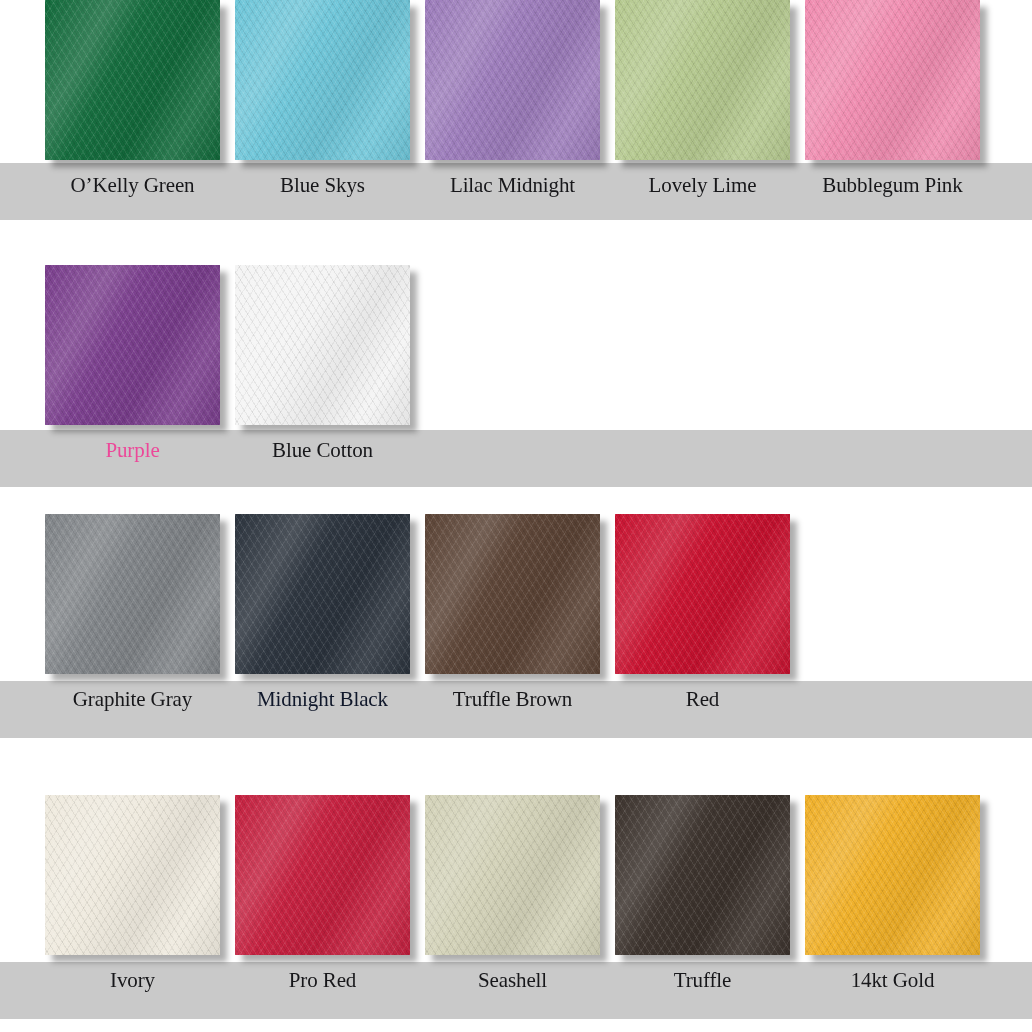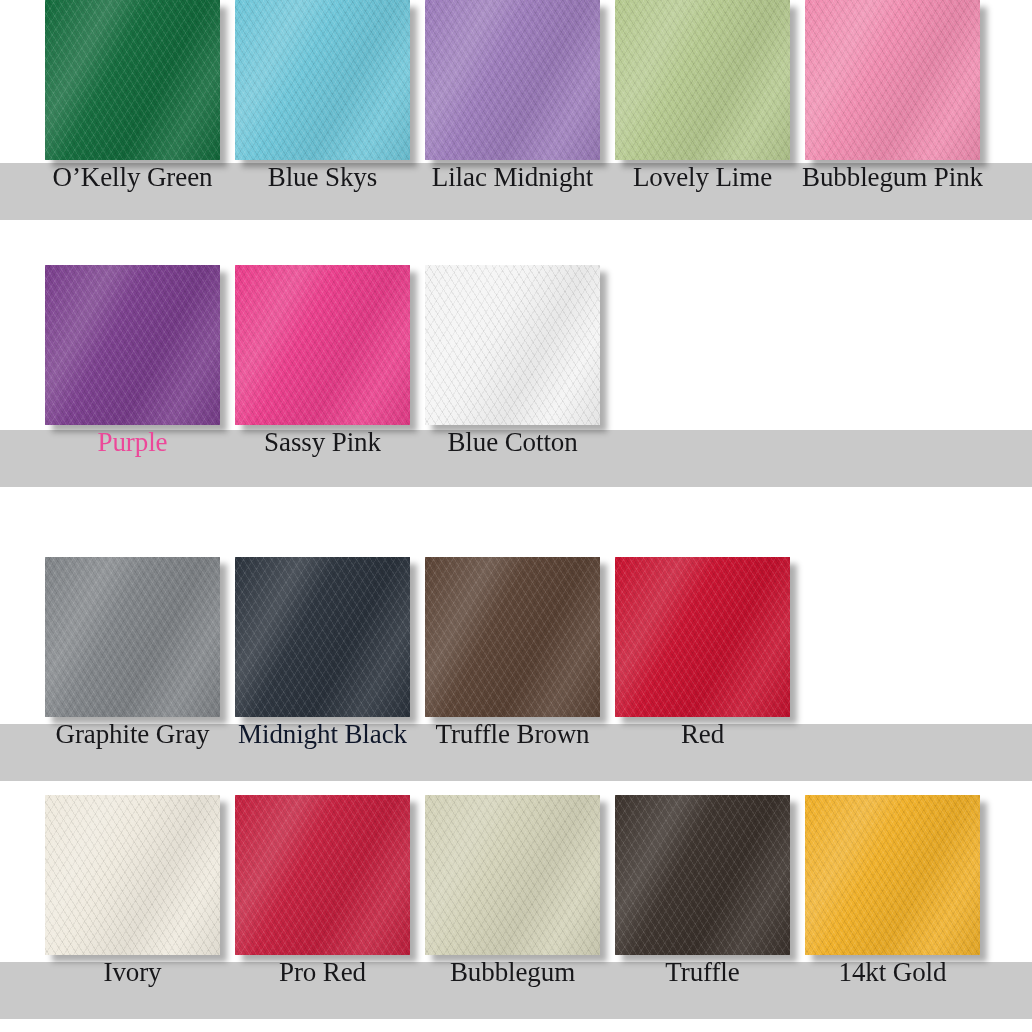--- a/index.html
+++ b/index.html
@@ -110,22 +110,22 @@
         rgba(255,255,255,0.16) 26%,
         rgba(255,255,255,0.02) 40%,
         rgba(0,0,0,0.05) 62%,
         rgba(255,255,255,0.10) 80%,
         rgba(0,0,0,0.07) 100%);
   }
 
   .swatch-label {
     position: relative;
     z-index: 3;
-    margin-top: 4px;
-    font-size: 27px;
+    margin-top: 15px;
+    font-size: 21px;
     line-height: 1;
     color: #17171a;
     white-space: nowrap;
     letter-spacing: -0.1px;
   }
 </style>
 </head>
 <body>
 
 <div id="chart">
@@ -179,38 +179,30 @@
       <div class="swatch-strip">
         <div class="swatch-cell">
           <div class="swatch-tile" style="background: rgb(122, 62, 141);">
             <div class="tex-a"></div>
             <div class="tex-b"></div>
             <div class="tex-c"></div>
           </div>
           <div class="swatch-label" style="color: #ec4899;">Purple</div>
         </div>
         <div class="swatch-cell">
-          <div class="swatch-tile" style="background: rgb(234, 61, 139);">
-            <div class="tex-a"></div>
-            <div class="tex-b"></div>
-            <div class="tex-c"></div>
-          </div>
-          <div class="swatch-label" style="color: rgb(23, 23, 26);">Sassy Pink</div>
-        </div>
-        <div class="swatch-cell">
           <div class="swatch-tile" style="background: rgb(244, 244, 244);">
             <div class="tex-a"></div>
             <div class="tex-b"></div>
             <div class="tex-c"></div>
           </div>
           <div class="swatch-label" style="color: rgb(23, 23, 26);">Blue Cotton</div>
         </div>
       </div>
     </div>
-    <div class="swatch-row" style="position: absolute; left: 0px; top: 557px;">
+    <div class="swatch-row" style="position: absolute; left: 0px; top: 514px;">
       <div class="label-band" style="top: 167px; background: rgb(201, 201, 201);"></div>
       <div class="swatch-strip">
         <div class="swatch-cell">
           <div class="swatch-tile" style="background: rgb(128, 132, 136);">
             <div class="tex-a"></div>
             <div class="tex-b"></div>
             <div class="tex-c"></div>
           </div>
           <div class="swatch-label" style="color: rgb(23, 23, 26);">Graphite Gray</div>
         </div>
@@ -258,21 +250,21 @@
             <div class="tex-c"></div>
           </div>
           <div class="swatch-label" style="color: rgb(23, 23, 26);">Pro Red</div>
         </div>
         <div class="swatch-cell">
           <div class="swatch-tile" style="background: rgb(211, 210, 184);">
             <div class="tex-a"></div>
             <div class="tex-b"></div>
             <div class="tex-c"></div>
           </div>
-          <div class="swatch-label" style="color: rgb(23, 23, 26);">Bubblegum</div>
+          <div class="swatch-label" style="color: rgb(23, 23, 26);">Seashell</div>
         </div>
         <div class="swatch-cell">
           <div class="swatch-tile" style="background: rgb(59, 50, 44);">
             <div class="tex-a"></div>
             <div class="tex-b"></div>
             <div class="tex-c"></div>
           </div>
           <div class="swatch-label" style="color: rgb(23, 23, 26);">Truffle</div>
         </div>
         <div class="swatch-cell">

